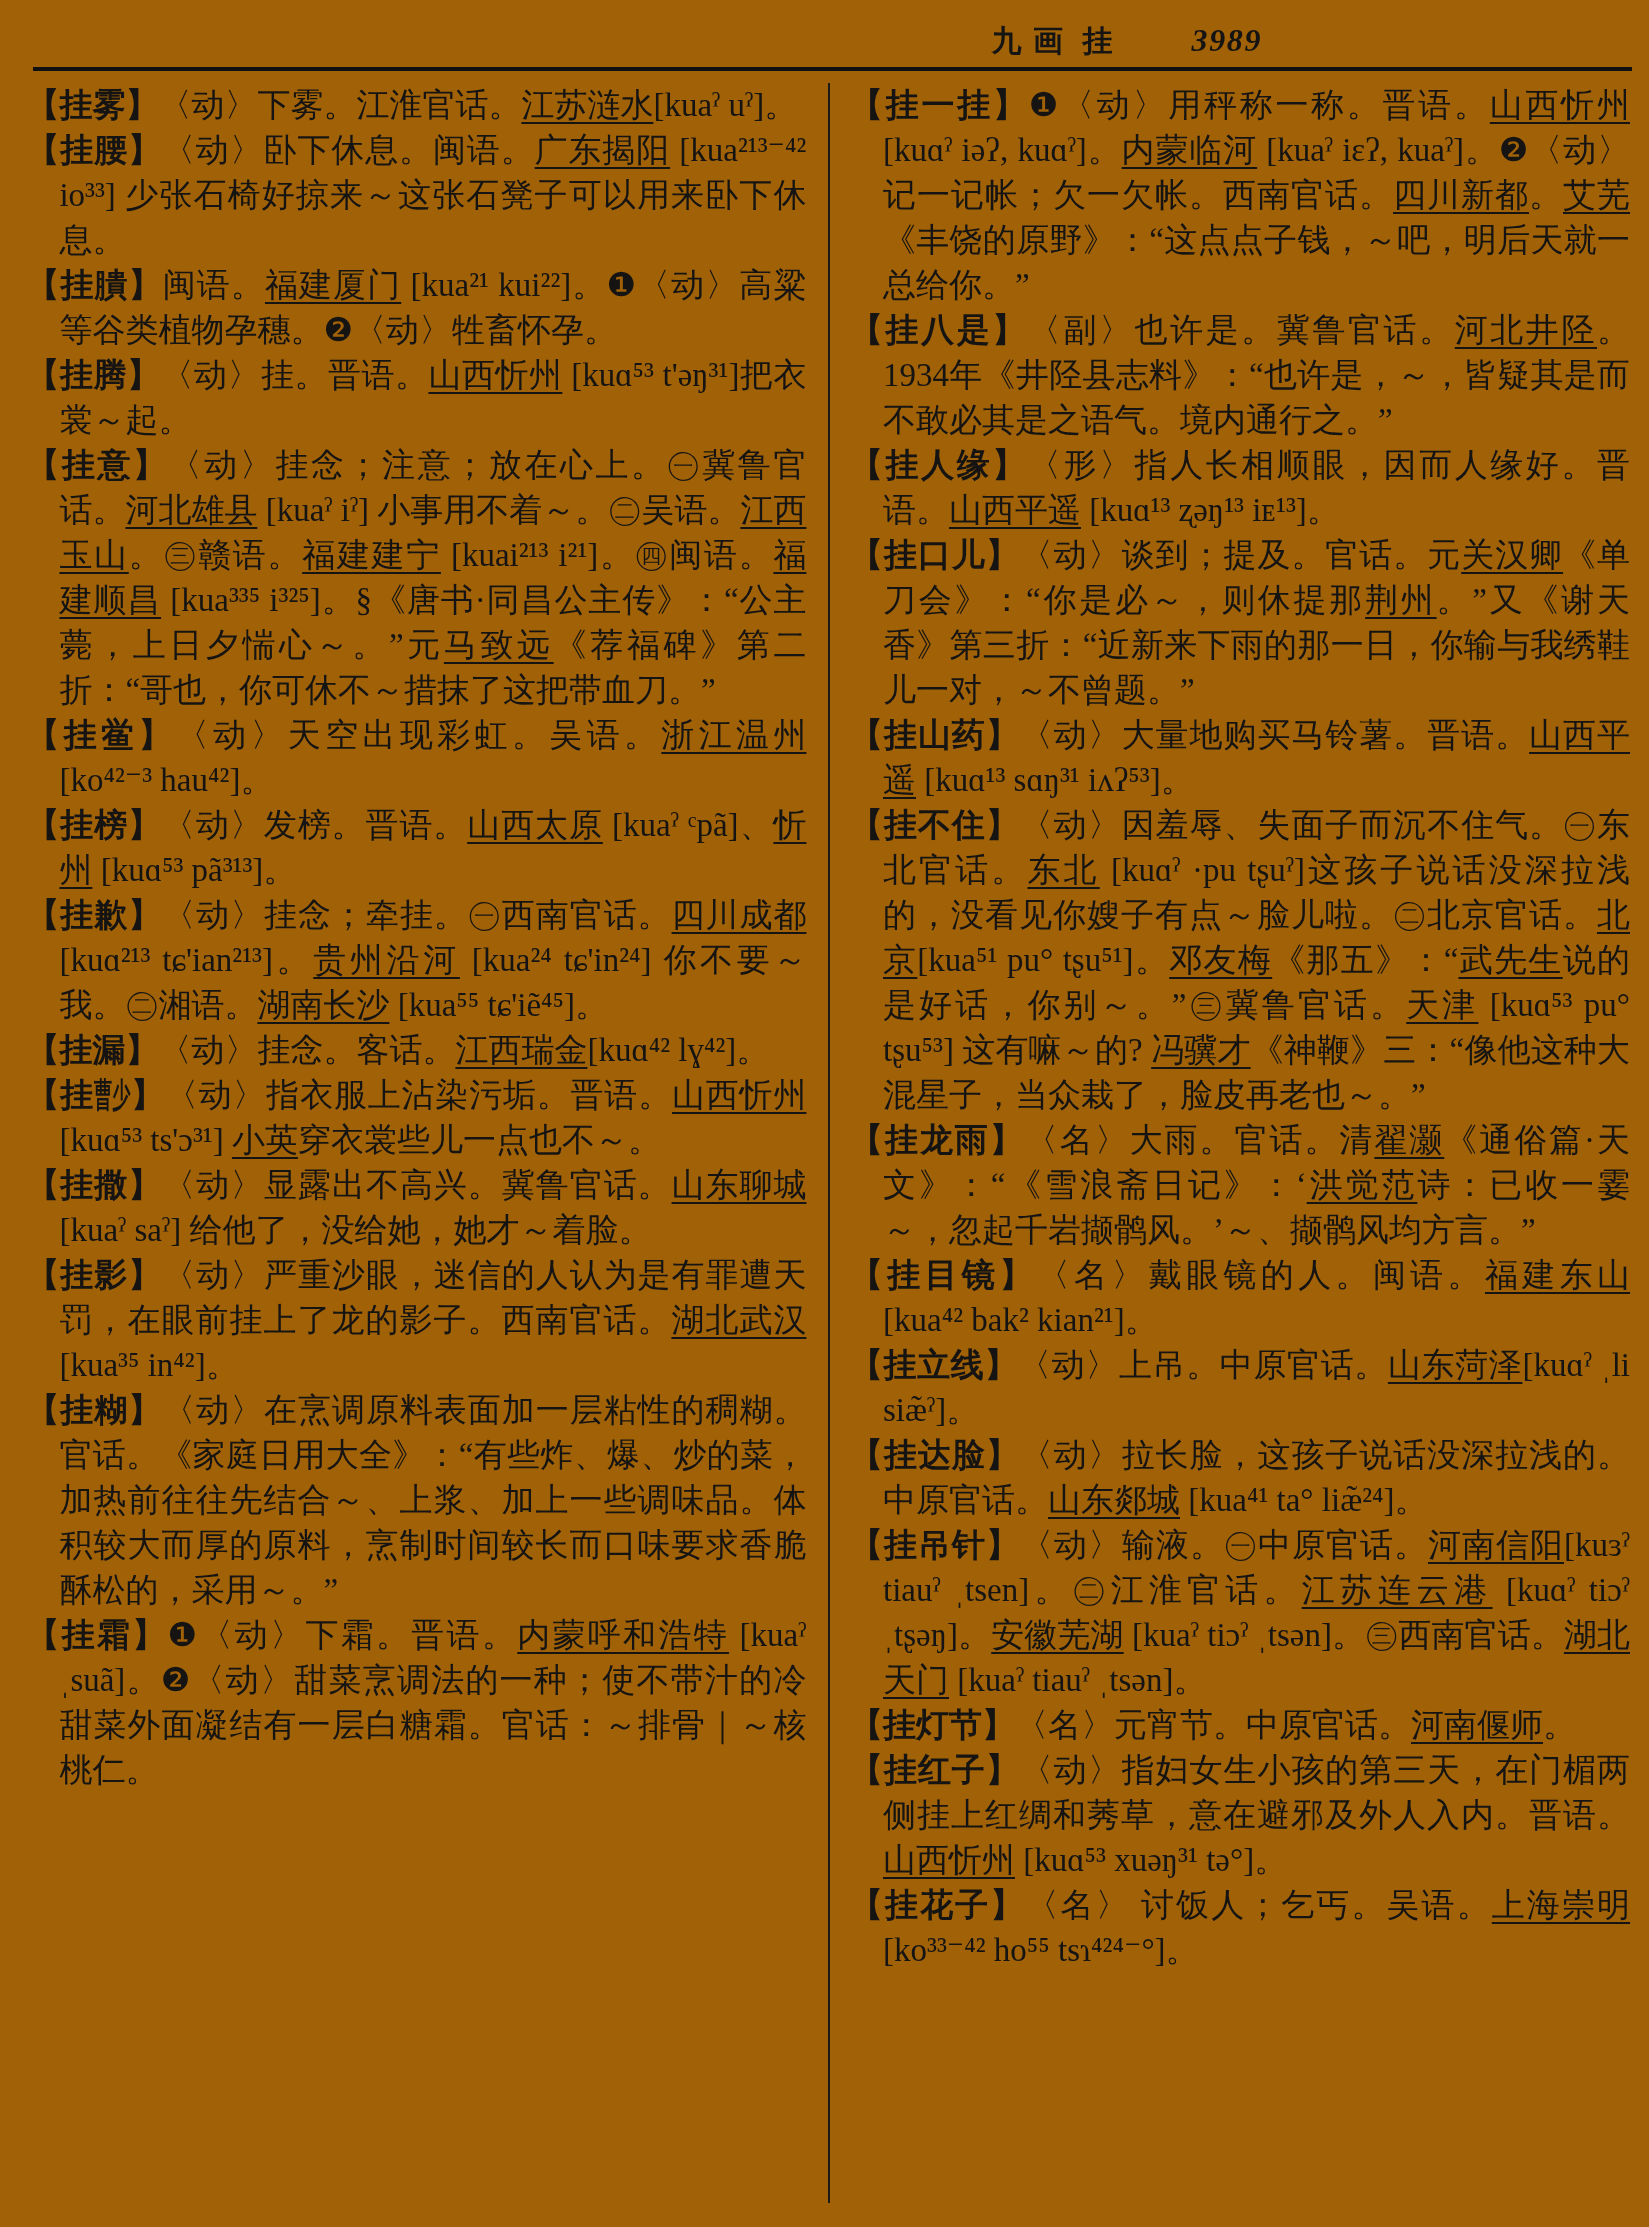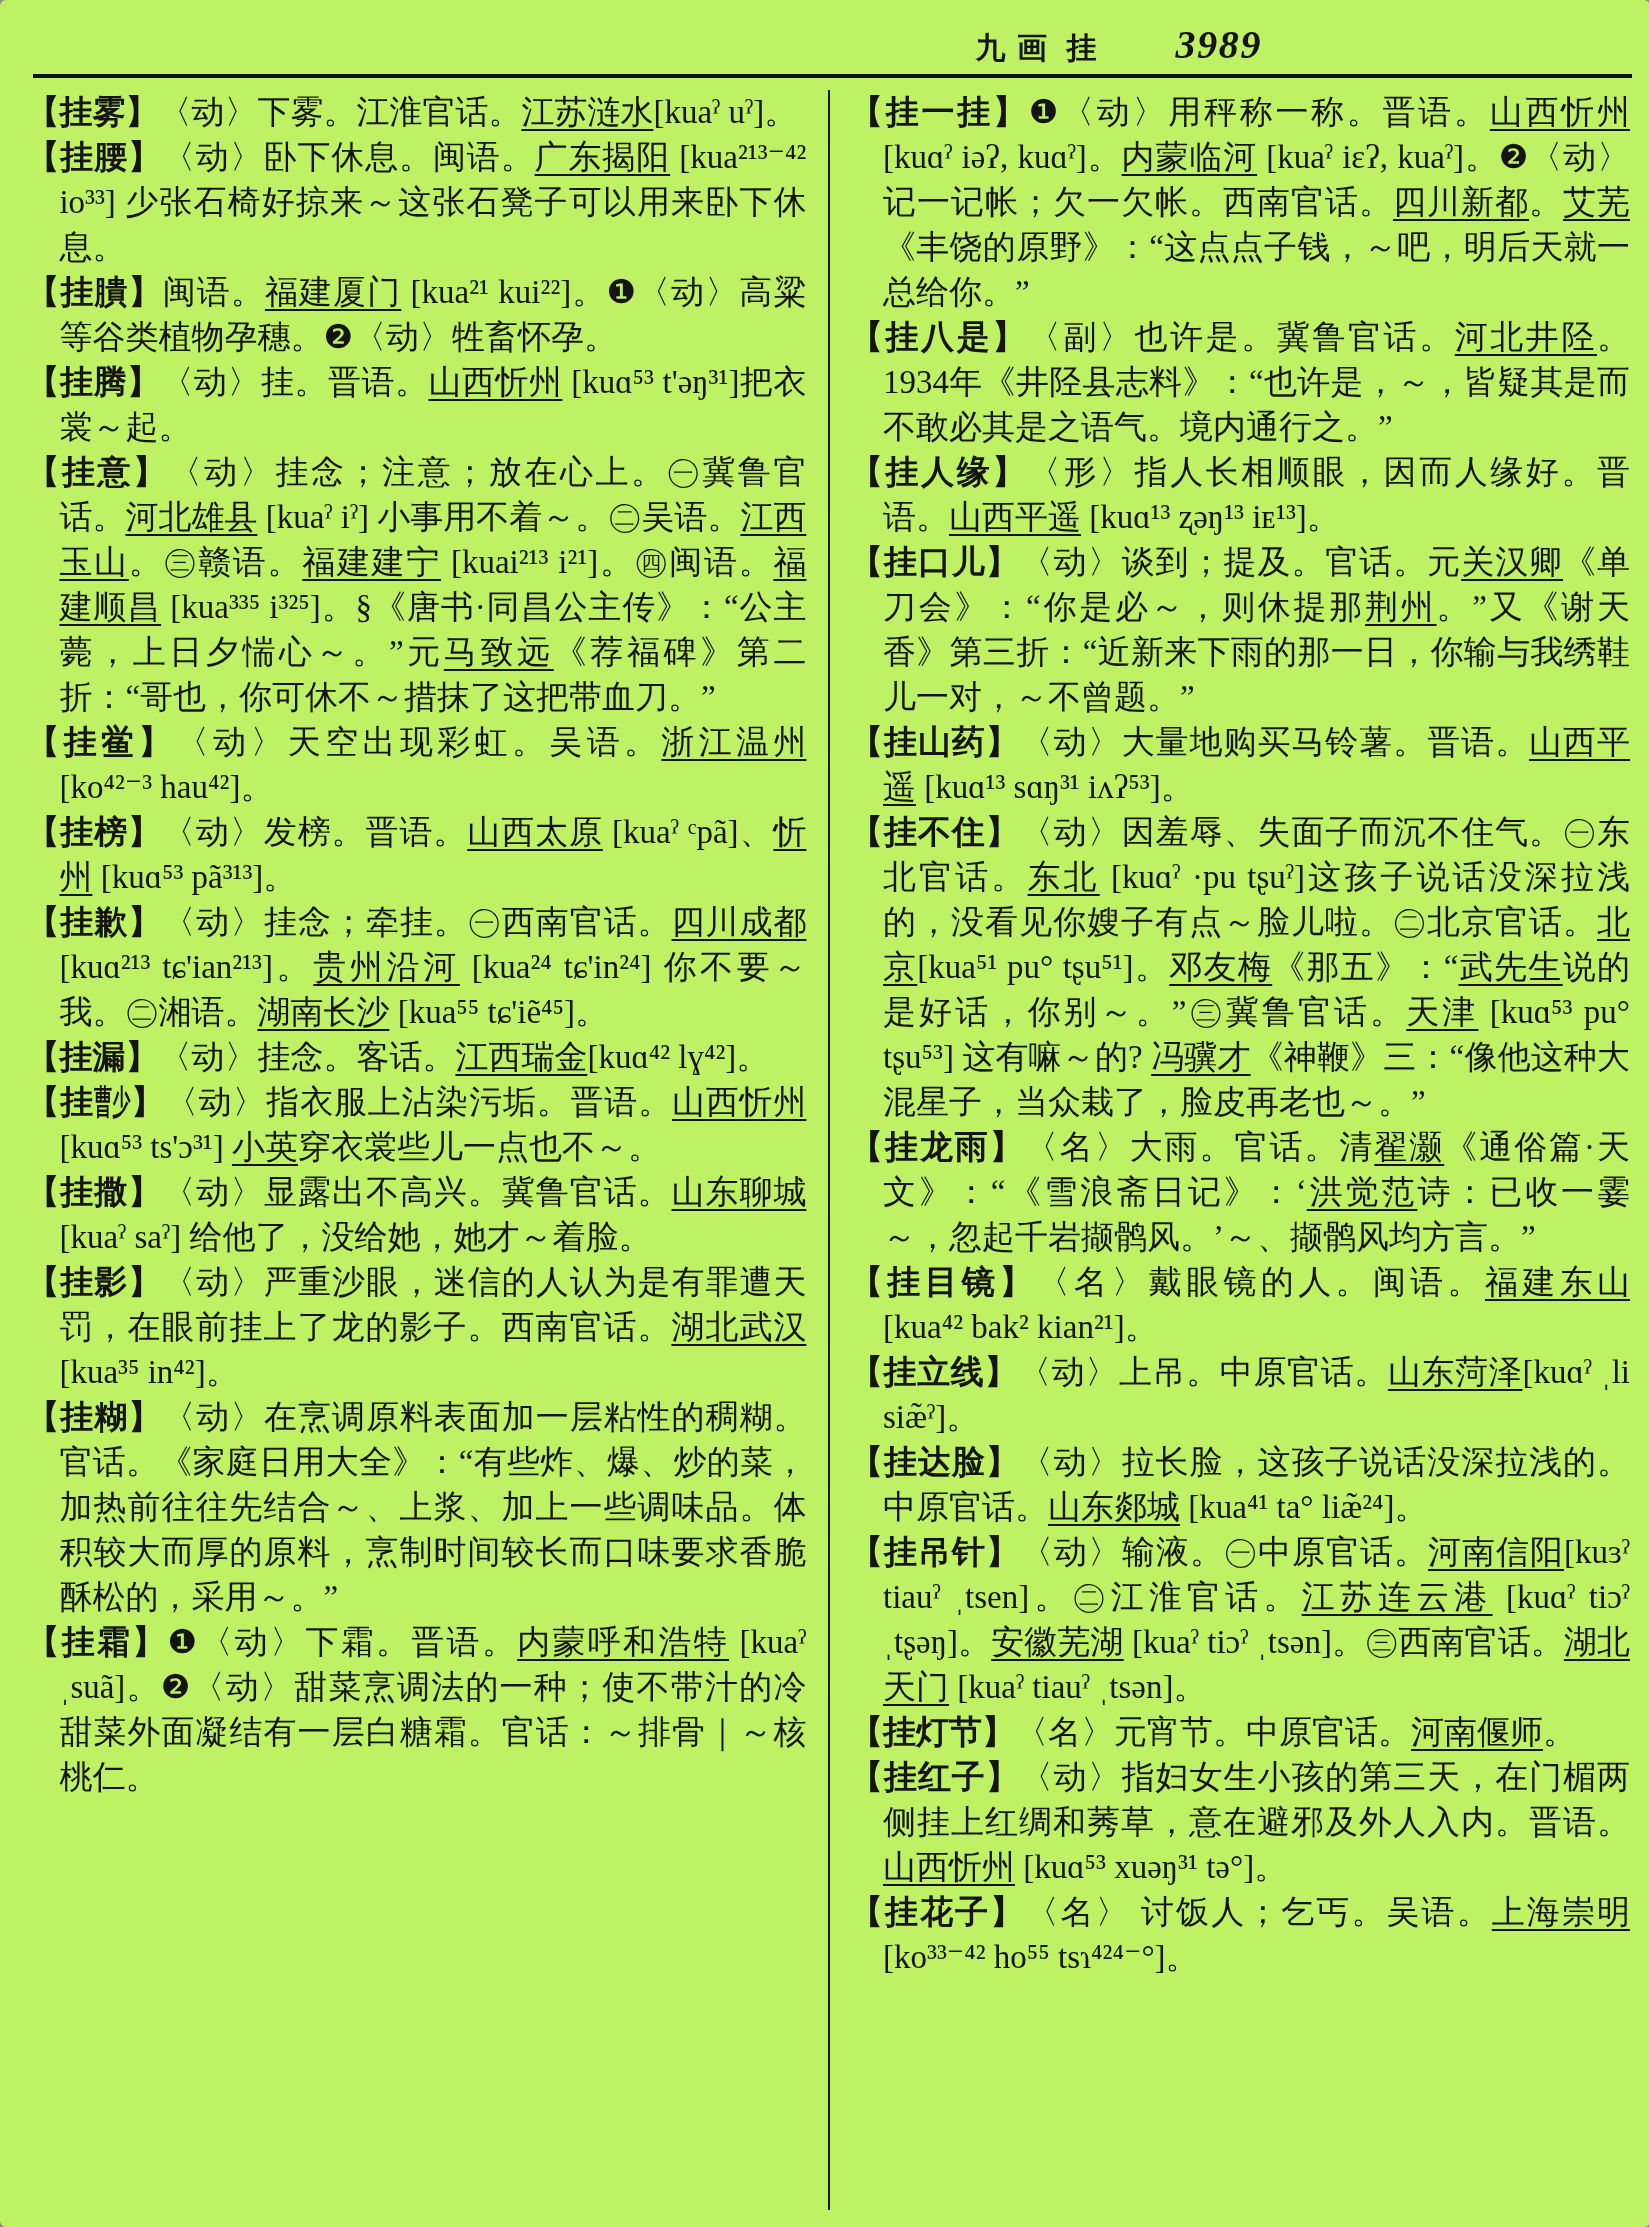--- a/index.html
+++ b/index.html
@@ -1,37 +1,36 @@
 <!DOCTYPE html>
 <html style="font-size:13.2px"><head>
 <meta charset="utf-8">
 <style>
   html,body{margin:0;padding:0;background:#888;}
   .page{
     position:relative;
     width:1650px;height:2227px;
-    background:#bef264;
+    background:#a16207;
     color:#151413;
     font-family:"Liberation Serif","DejaVu Serif",serif;
     overflow:hidden;
     box-sizing:border-box;
-    border-radius:6px;
   }
   .page-header{
     display:flex;
     justify-content:flex-end;
     align-items:baseline;
     padding:21.4px 388px 5px 0;
     font-size:30px;
   }
   .hdr-section{font-weight:bold;letter-spacing:11.5px;}
   .hdr-char{font-weight:bold;margin-left:8.2px;}
   .hdr-page{
     font-weight:bold;font-style:italic;
-    font-size:40px;margin-left:79px;letter-spacing:1.6px;
+    font-size:32px;margin-left:79px;letter-spacing:1.6px;
   }
   .header-rule{
     height:4.1px;background:#111;
     margin:0 18px 0 33px;
   }
   .columns{
     display:flex;
     padding:11.5px 20px 0 26.4px;
     height:2120px;
     overflow:hidden;

